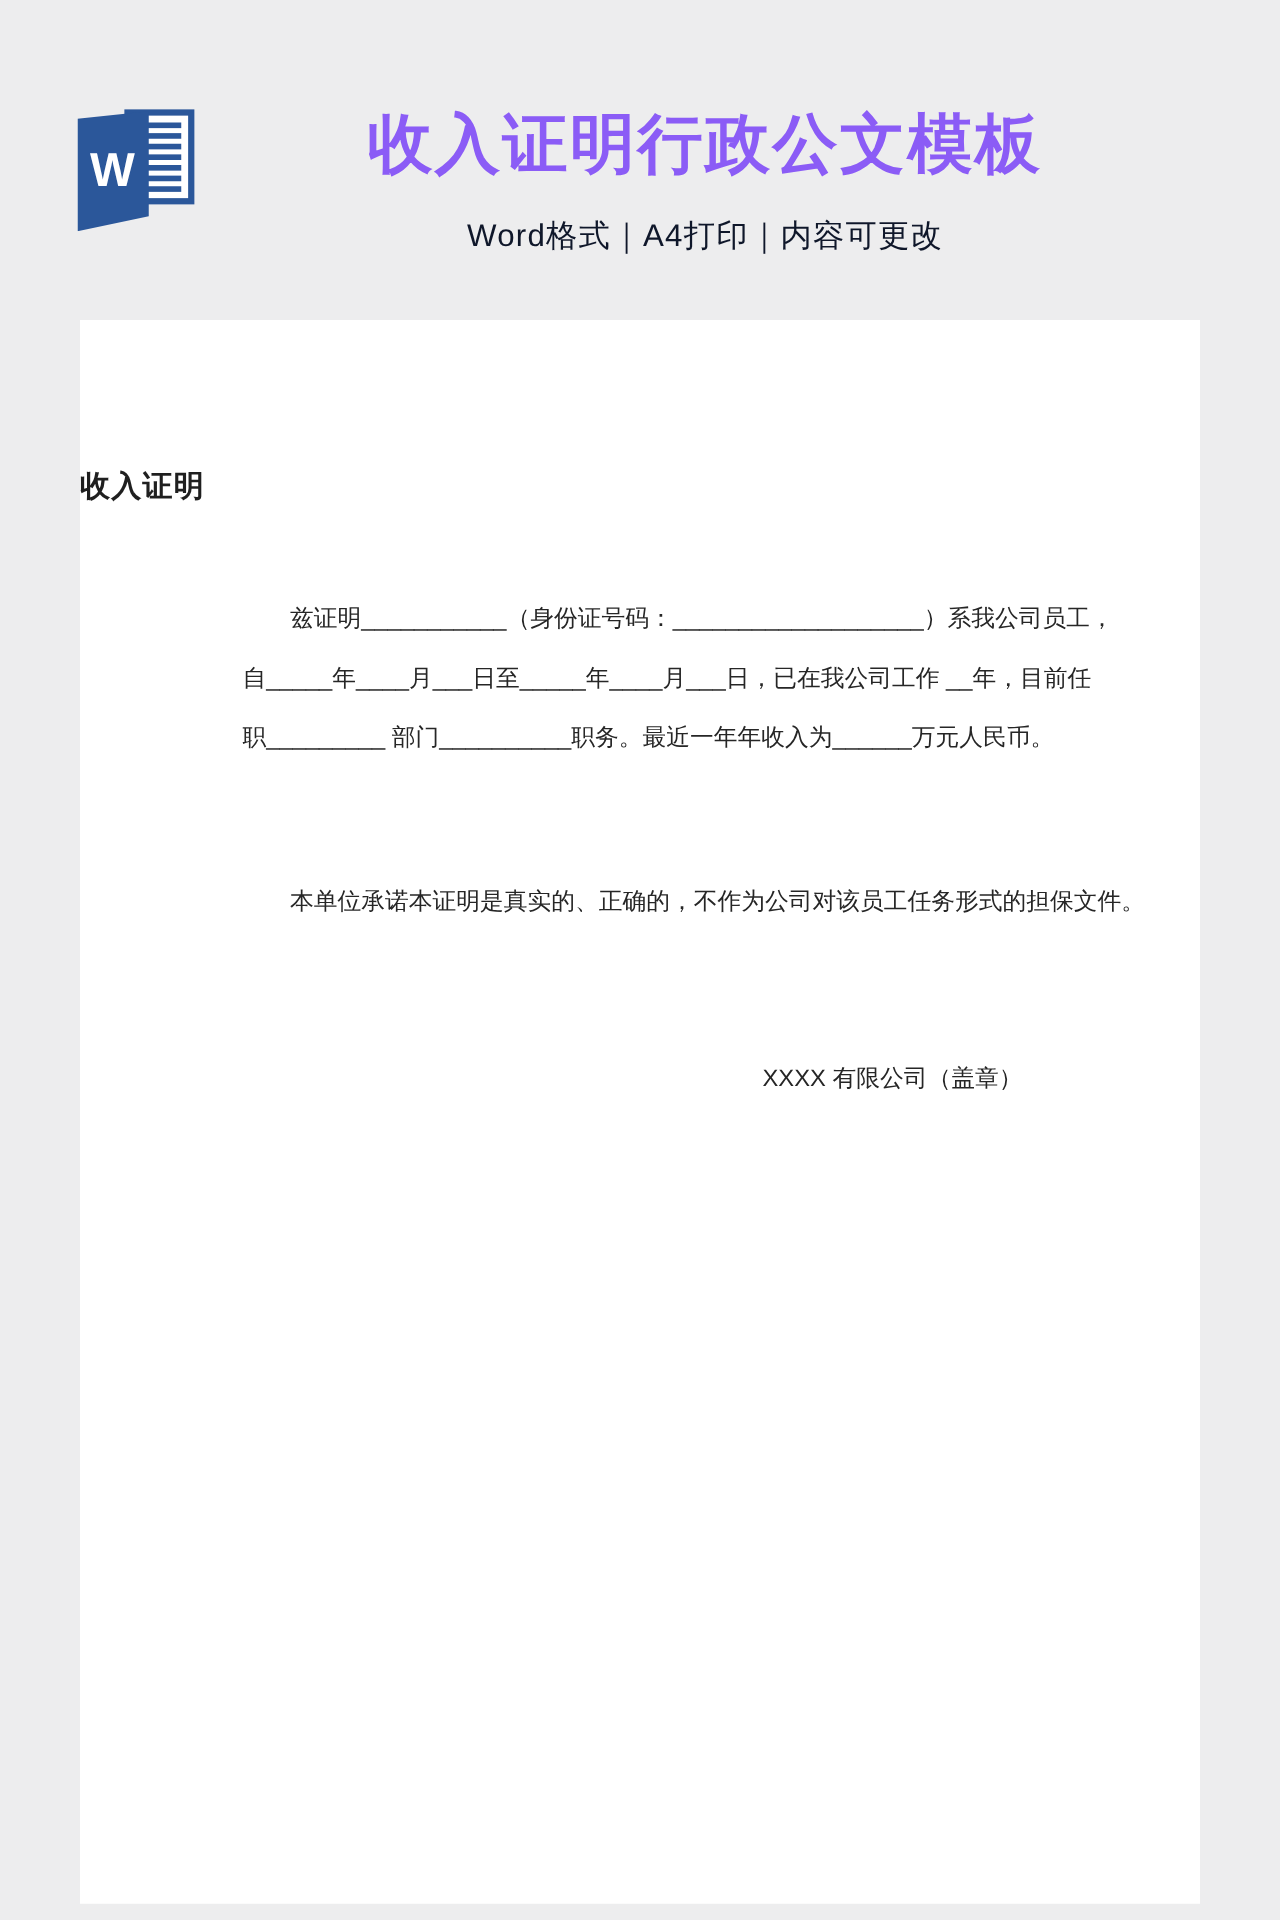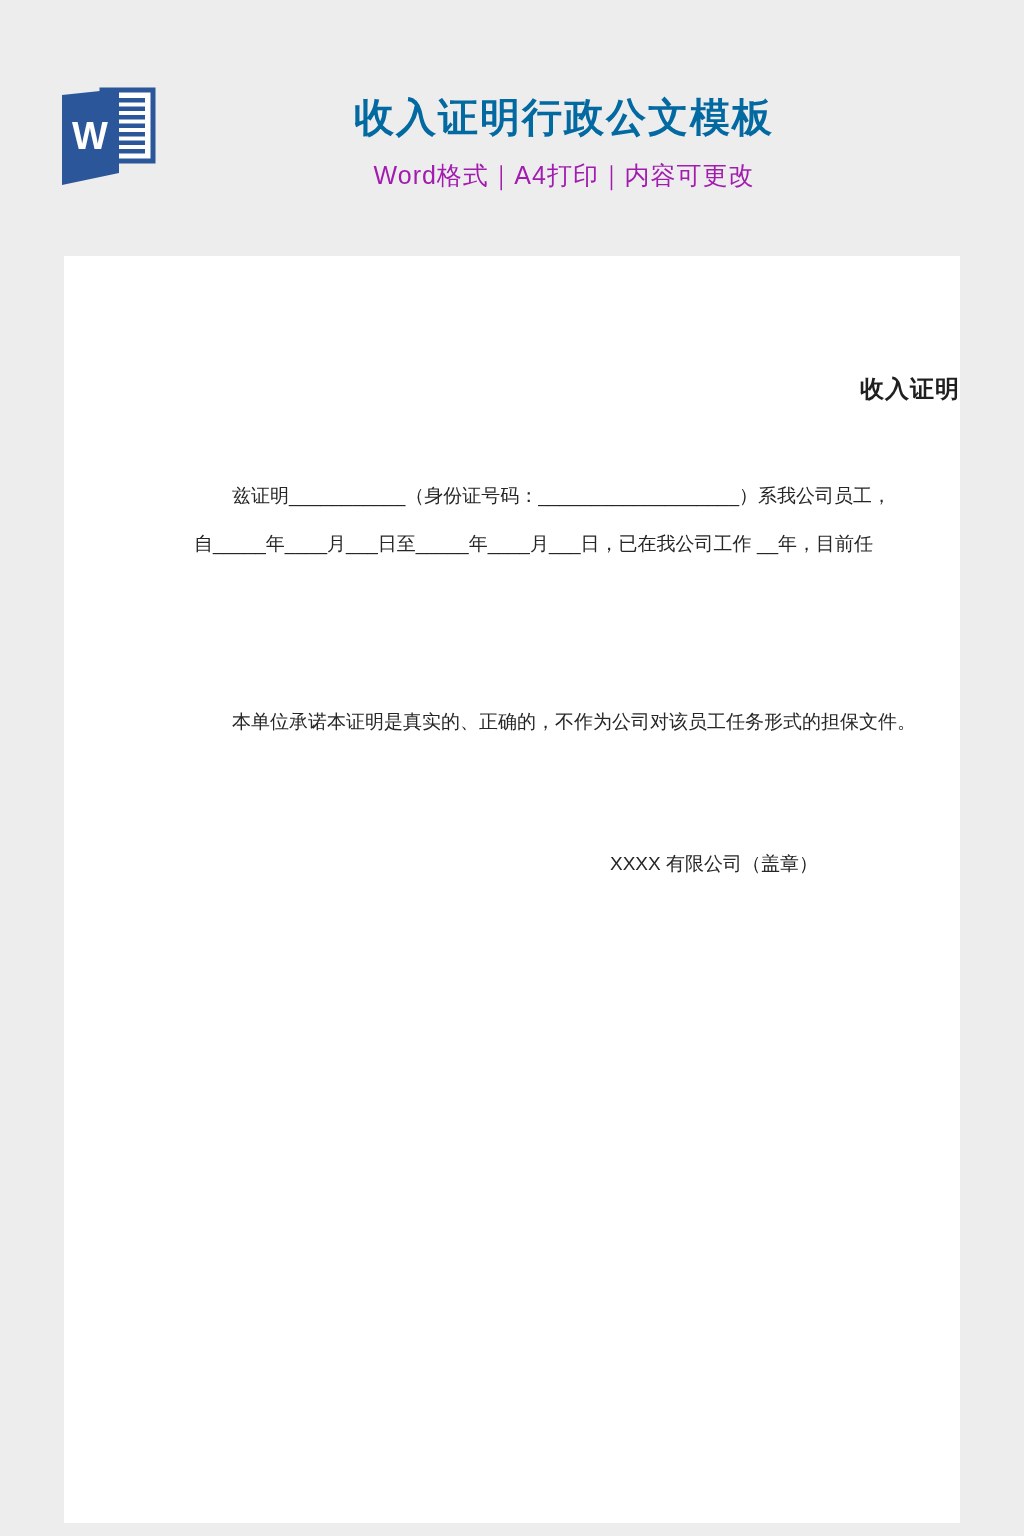--- a/index.html
+++ b/index.html
@@ -11,37 +11,37 @@
     font-family:"Liberation Sans","DejaVu Sans",sans-serif;
   }
 
   
   .header-icon { position:absolute; left:62px; top:87px; }
   .header-text {
     position:absolute; left:168px; top:94px; width:792px;
     text-align:center;
   }
   .header-title {
-    font-size:40px; font-weight:bold; color:#0369a1;
-    letter-spacing:2px; line-height:46px;
+    font-size:52px; font-weight:bold; color:#8b5cf6;
+    letter-spacing:2px; line-height:46px;font-family:Liberation Serif, serif;
   }
   .header-subtitle {
-    margin-top:19px;
-    font-size:25px; color:#a21caf; letter-spacing:1px;
+    margin-top:32px;
+    font-size:25px; color:#0f172a; letter-spacing:1px;
   }
 
   
   .page {
     position:absolute; left:64px; top:256px;
     width:896px; height:1267px;
     background:#FFFFFF;
   }
   .doc-title {
     position:absolute; top:117px; left:0; width:100%;
-    margin:0; text-align:right;
+    margin:0; text-align:left;
     font-size:24px; font-weight:bold; color:#1F1F1F;
     letter-spacing:1px;
   }
   .body-text { font-size:19px; color:#262626; }
   .para-certify {
     position:absolute; top:216px; left:130px; width:660px;
     line-height:47.5px; white-space:nowrap;
   }
   .line-indent { padding-left:38px; }
   .para-pledge {
@@ -90,20 +90,21 @@
     <div class="header-title">收入证明行政公文模板</div>
     <div class="header-subtitle">Word格式｜A4打印｜内容可更改</div>
   </div>
 
   <div class="page">
     <h1 class="doc-title">收入证明</h1>
 
     <div class="para-certify body-text">
       <div class="line-indent">兹证明___________（身份证号码：___________________）系我公司员工，</div>
       <div>自_____年____月___日至_____年____月___日，已在我公司工作 __年，目前任</div>
+      <div>职_________ 部门__________职务。最近一年年收入为______万元人民币。</div>
     </div>
 
     <div class="para-pledge body-text">本单位承诺本证明是真实的、正确的，不作为公司对该员工任务形式的担保文件。</div>
 
     <div class="signature body-text">
       <div class="signature-company">XXXX 有限公司（盖章）</div>
     </div>
   </div>
 
 

